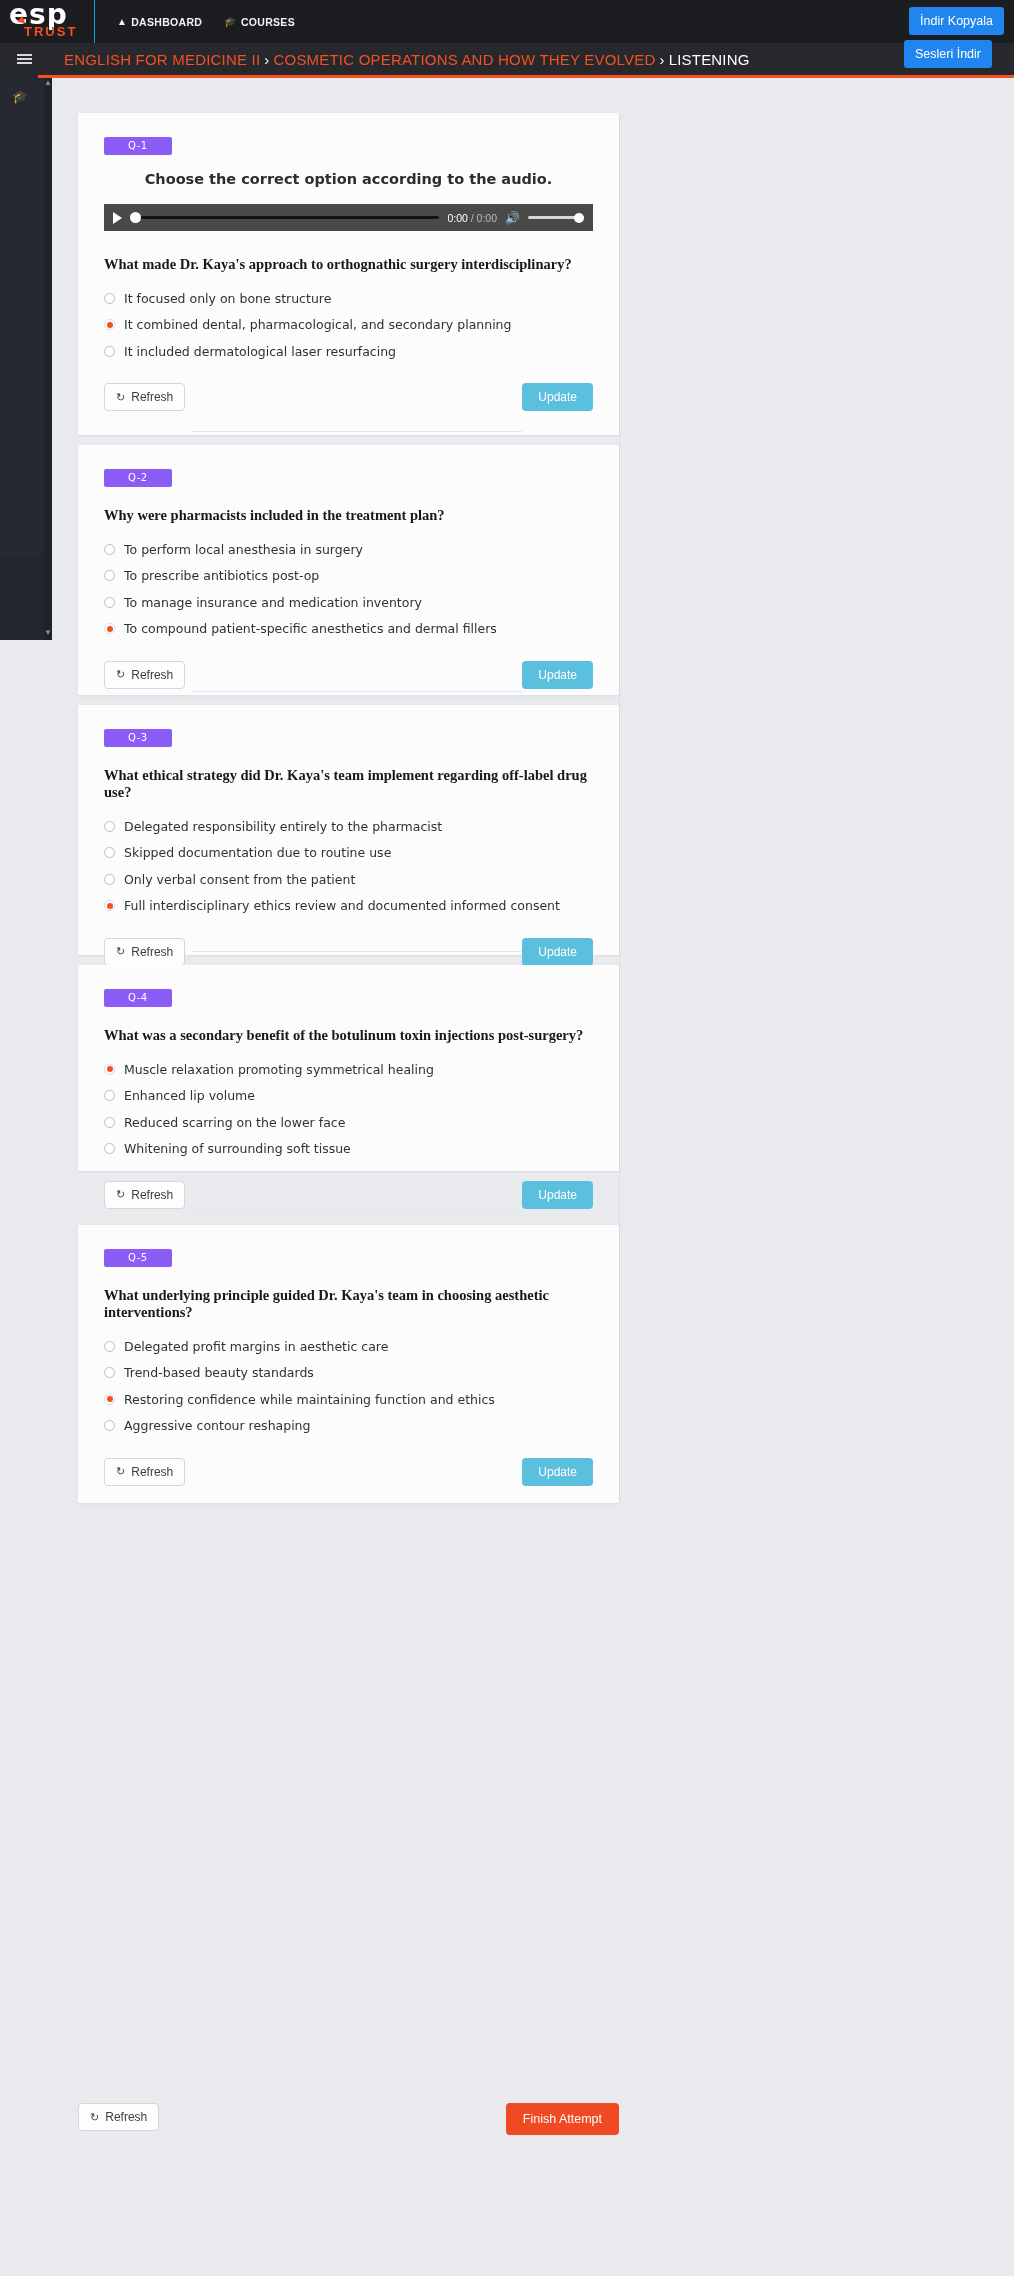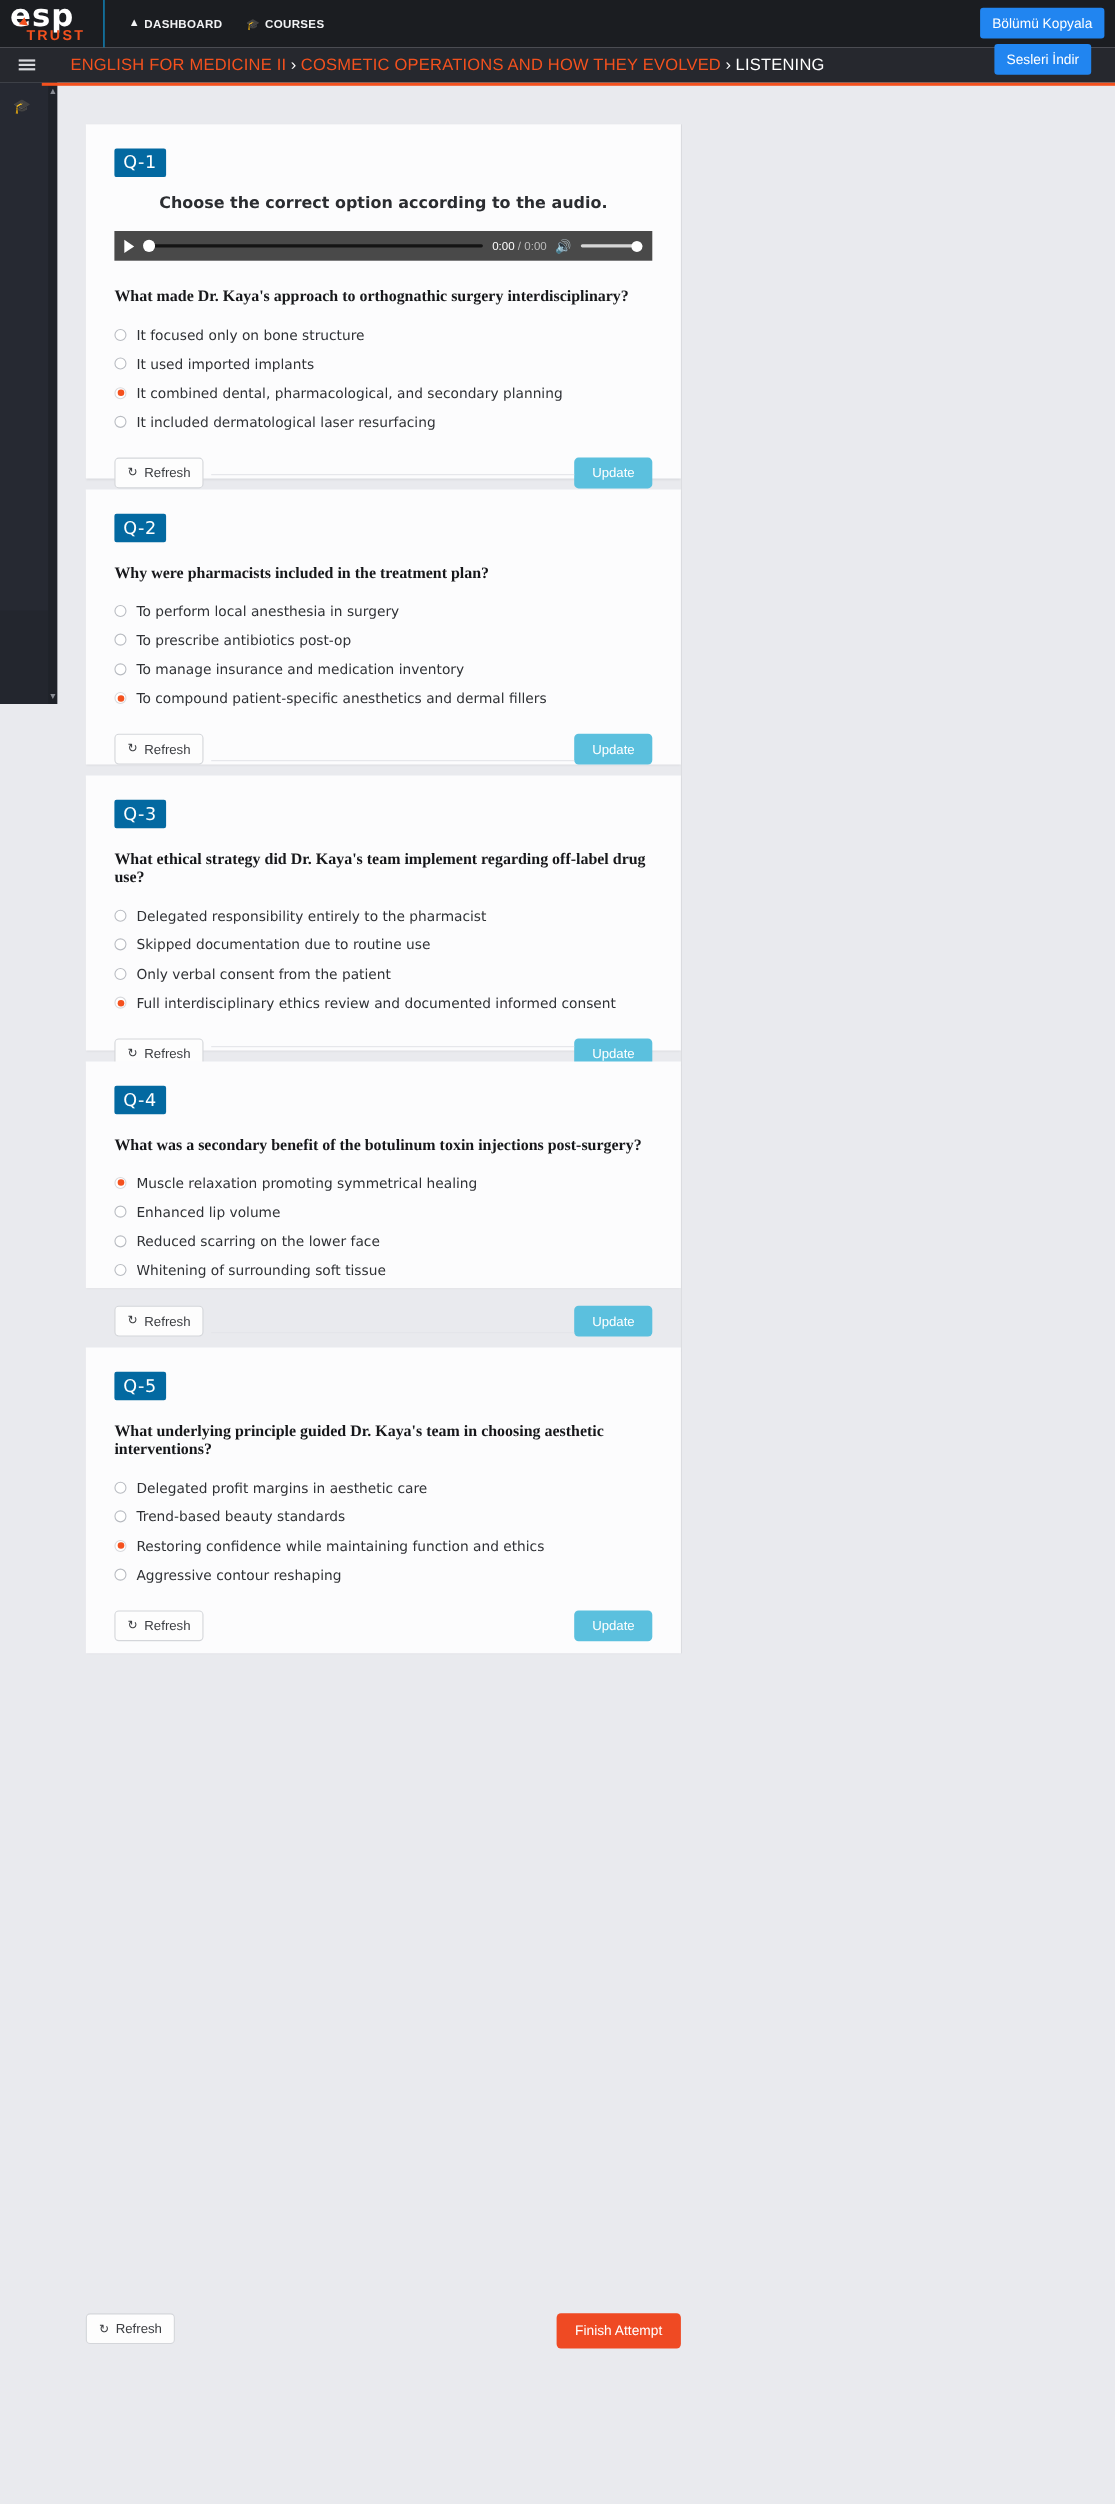--- a/index.html
+++ b/index.html
@@ -102,22 +102,22 @@
   }
 
   
   .card{
     position:absolute; left:26px; width:541px;
     background:#fcfcfd;
   }
   .card.shadow{ box-shadow:0 1px 2px rgba(0,0,0,.07); }
 
   .qbadge{
-    display:inline-block; background:#0369a1; color:#fff;
-    font-size:16px; padding:3px 8px 4px; border-radius:2px;
+    display:inline-block; background:#8b5cf6; color:#fff;
+    font-size:10px; padding:3px 24px 4px; border-radius:2px;
     font-family:"DejaVu Sans", sans-serif; letter-spacing:.5px;
   }
   .instr{
     text-align:center; font-size:14.5px; font-weight:bold; color:#2b2d31;
     font-family:"DejaVu Sans", sans-serif; margin:16px 0 0 0;
   }
 
   
   .player{
     margin-top:17px; height:27px; background:#494949;
@@ -208,21 +208,21 @@
   <a class="nav-link" href="#">
     <span class="ic">▲</span>
     <span>DASHBOARD</span>
   </a>
   <a class="nav-link" href="#">
     <span class="ic">🎓</span>
     <span>COURSES</span>
   </a>
   <div id="topnav-right"></div>
 </div>
-<button class="blue-btn" id="btn-kopyala">Bölümü Kopyala</button>
+<button class="blue-btn" id="btn-kopyala">İndir Kopyala</button>
 <button class="blue-btn" id="btn-sesleri">Sesleri İndir</button>
 
 <div id="crumbbar">
   <div id="hamburger">
     <div>
         <span></span>
         <span></span>
         <span></span>
       </div>
   </div>
@@ -256,24 +256,20 @@
           <div class="pl-vol">
             <div class="bar"></div>
             <div class="knob"></div>
           </div>
         </div><div class="qtext">What made Dr. Kaya's approach to orthognathic surgery interdisciplinary?</div><div class="opts">
           <label class="opt">
             <span class="radio"></span>
             <span class="opt-label">It focused only on bone structure</span>
           </label>
           <label class="opt">
-            <span class="radio"></span>
-            <span class="opt-label">It used imported implants</span>
-          </label>
-          <label class="opt">
             <span class="radio sel"></span>
             <span class="opt-label">It combined dental, pharmacological, and secondary planning</span>
           </label>
           <label class="opt">
             <span class="radio"></span>
             <span class="opt-label">It included dermatological laser resurfacing</span>
           </label>
         </div><div class="btnrow"><button class="refresh-btn">
             <span class="ic">↻</span>
             <span>Refresh</span>

